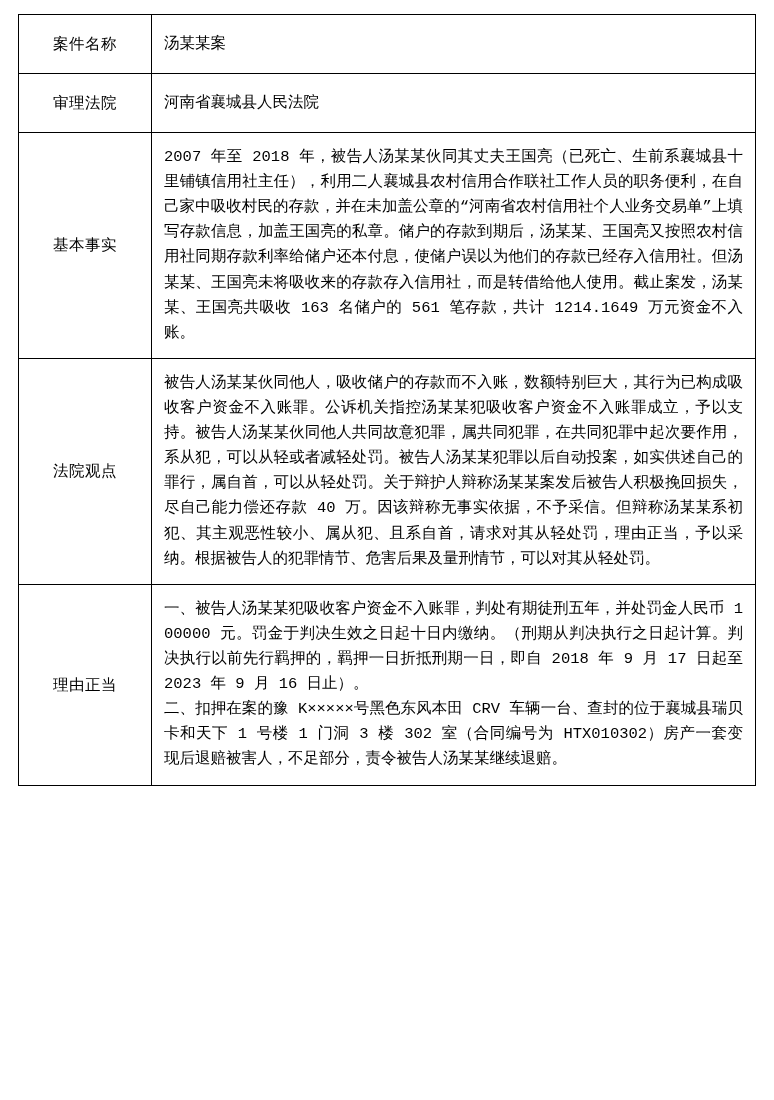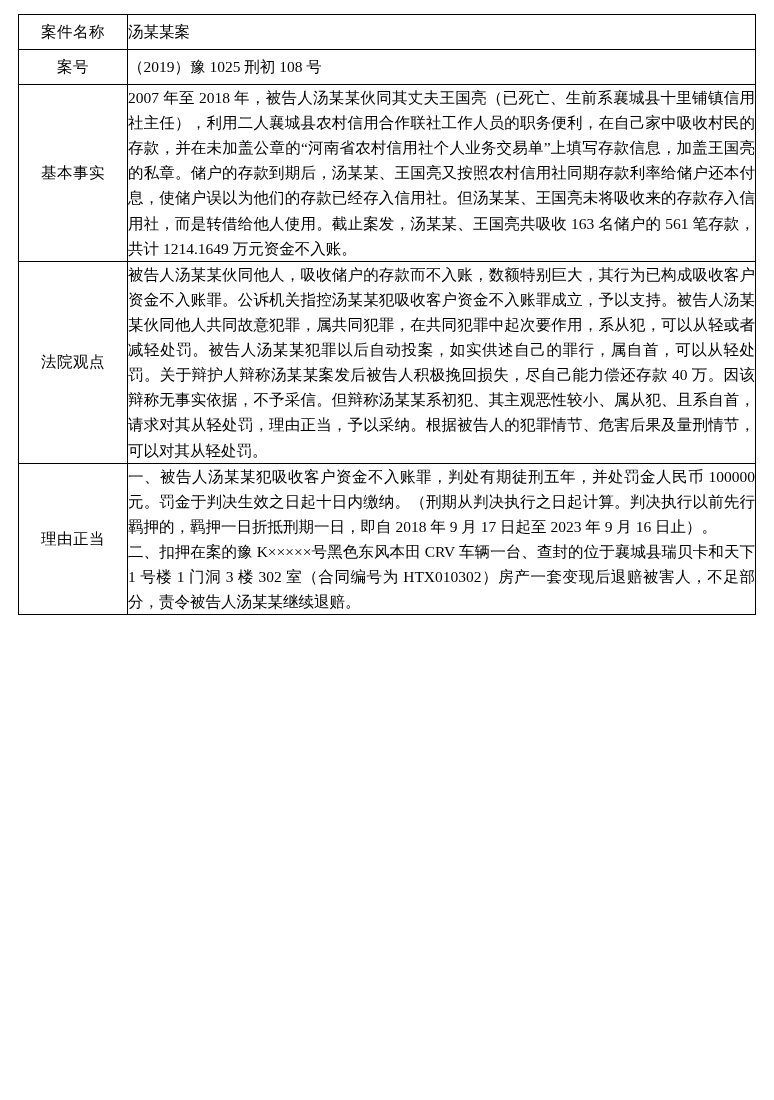--- a/index.html
+++ b/index.html
@@ -21,36 +21,37 @@
     padding: 14px 18px 0 18px;
   }
   table.case-table {
     width: 738px;
     border-collapse: collapse;
     table-layout: fixed;
   }
   table.case-table td {
     border: 1px solid #000000;
     vertical-align: middle;
-    padding: 0;
+    padding: 12px;
   }
   td.label-cell {
     width: 108px;
     text-align: center;
     font-size: 15.5px;
     line-height: 1.55;
     padding: 6px 4px;
     letter-spacing: 0.5px;
   }
   td.value-cell {
     padding: 6px 9px 7px 9px;
     font-size: 15.5px;
     line-height: 1.62;
     text-align: justify;
     text-justify: inter-ideograph;
+    font-family: Liberation Mono, monospace;
   }
   .label-inner {
     display: block;
   }
   .value-inner {
     display: block;
     white-space: pre-wrap;
     word-break: break-all;
   }
   .short-val {
@@ -68,26 +69,26 @@
   <table class="case-table">
     <tbody>
       <tr class="r-name">
         <td class="label-cell">
           <span class="label-inner">案件名称</span>
         </td>
         <td class="value-cell">
           <span class="value-inner short-val">汤某某案</span>
         </td>
       </tr>
-      <tr class="r-number">
+      <tr class="r-court">
         <td class="label-cell">
-          <span class="label-inner">案号</span>
+          <span class="label-inner">审理法院</span>
         </td>
         <td class="value-cell">
-          <span class="value-inner short-val">（2019）豫 1025 刑初 108 号</span>
+          <span class="value-inner short-val">河南省襄城县人民法院</span>
         </td>
       </tr>
       <tr>
         <td class="label-cell">
           <span class="label-inner">基本事实</span>
         </td>
         <td class="value-cell">
           <span class="value-inner">2007 年至 2018 年，被告人汤某某伙同其丈夫王国亮（已死亡、生前系襄城县十里铺镇信用社主任），利用二人襄城县农村信用合作联社工作人员的职务便利，在自己家中吸收村民的存款，并在未加盖公章的“河南省农村信用社个人业务交易单”上填写存款信息，加盖王国亮的私章。储户的存款到期后，汤某某、王国亮又按照农村信用社同期存款利率给储户还本付息，使储户误以为他们的存款已经存入信用社。但汤某某、王国亮未将吸收来的存款存入信用社，而是转借给他人使用。截止案发，汤某某、王国亮共吸收 163 名储户的 561 笔存款，共计 1214.1649 万元资金不入账。</span>
         </td>
       </tr>

